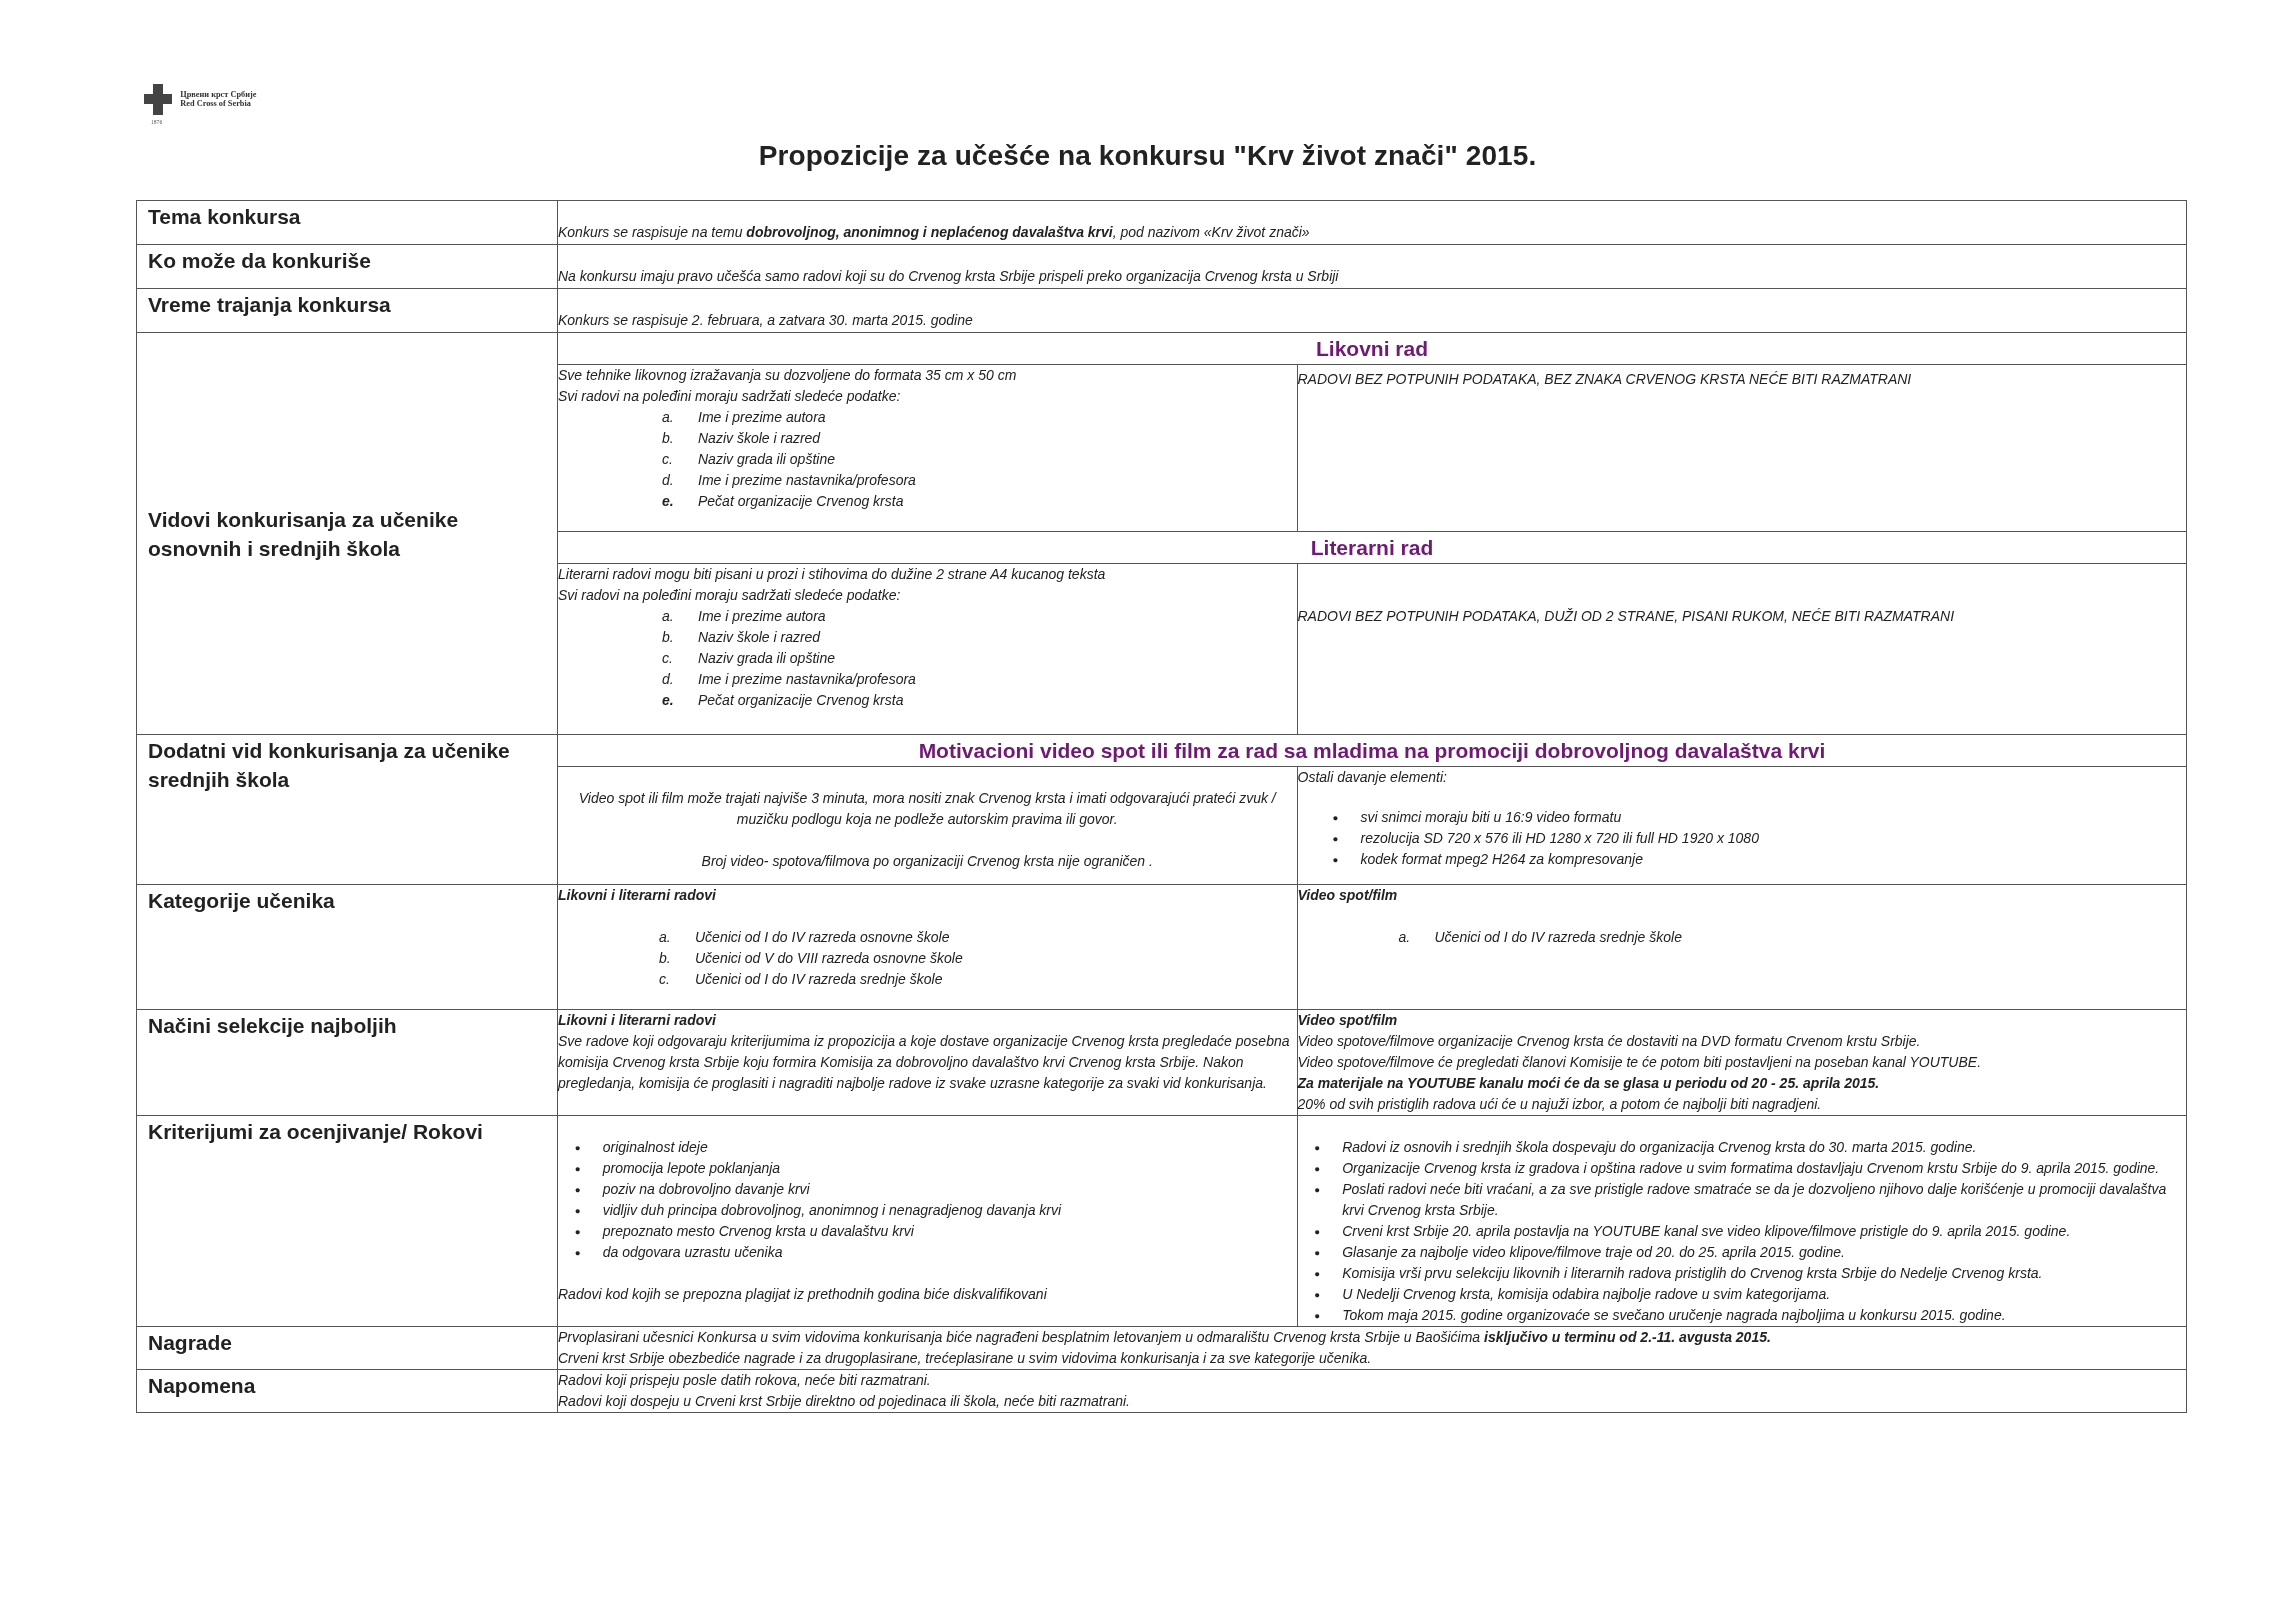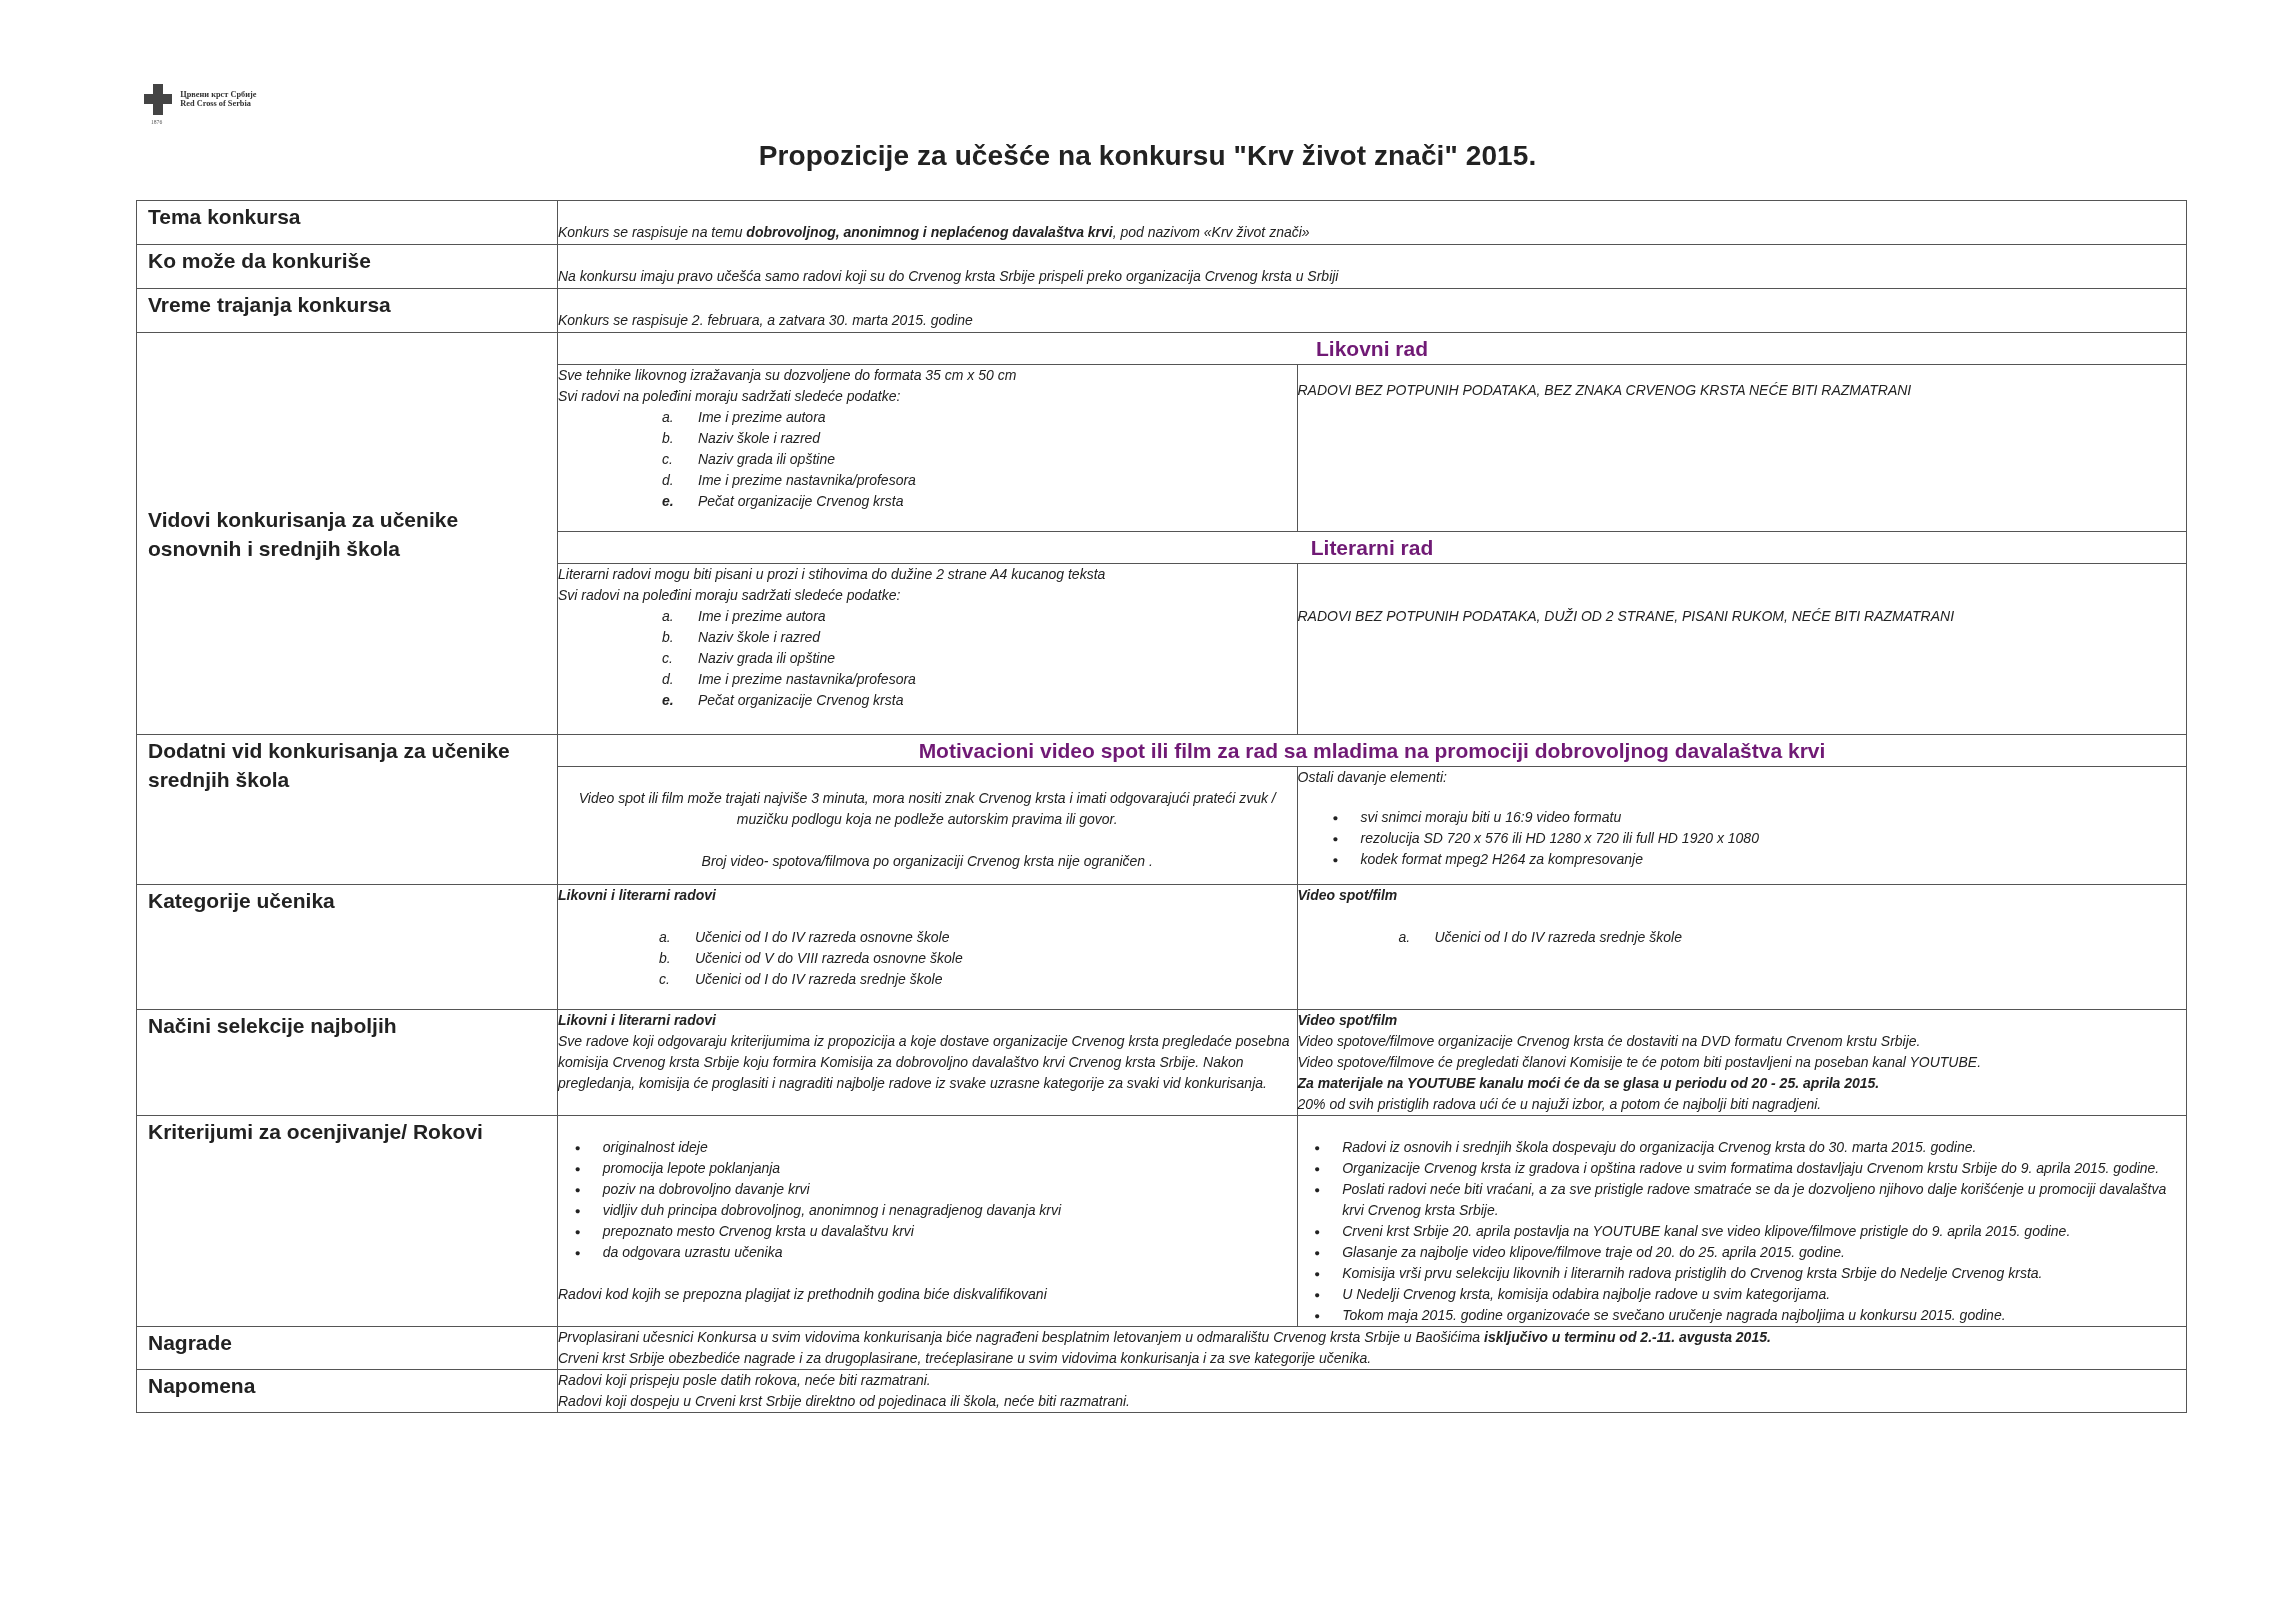--- a/index.html
+++ b/index.html
@@ -119,21 +119,21 @@
               <li>
                       <span class="k">d.</span>
                       <span>Ime i prezime nastavnika/profesora</span>
                     </li>
               <li>
                       <span class="k b">e.</span>
                       <span>Pečat organizacije Crvenog krsta</span>
                     </li>
             </ul>
           </td>
-          <td class="txt pad" style="padding-top:15px;">RADOVI BEZ POTPUNIH PODATAKA,  BEZ  ZNAKA  CRVENOG KRSTA NEĆE BITI RAZMATRANI</td>
+          <td class="txt pad" style="padding-top:4px;">RADOVI BEZ POTPUNIH PODATAKA,  BEZ  ZNAKA  CRVENOG KRSTA NEĆE BITI RAZMATRANI</td>
         </tr>
         <tr style="height:29px">
           <td colspan="2" class="sub-head">Literarni rad</td>
         </tr>
         <tr style="height:170px">
           <td class="lcol txt pad">
             <div>Literarni radovi mogu biti pisani u prozi i stihovima do dužine 2 strane  A4 kucanog teksta</div>
             <div>Svi radovi na poleđini moraju sadržati sledeće podatke:</div>
             <ul class="alpha">
               <li>

